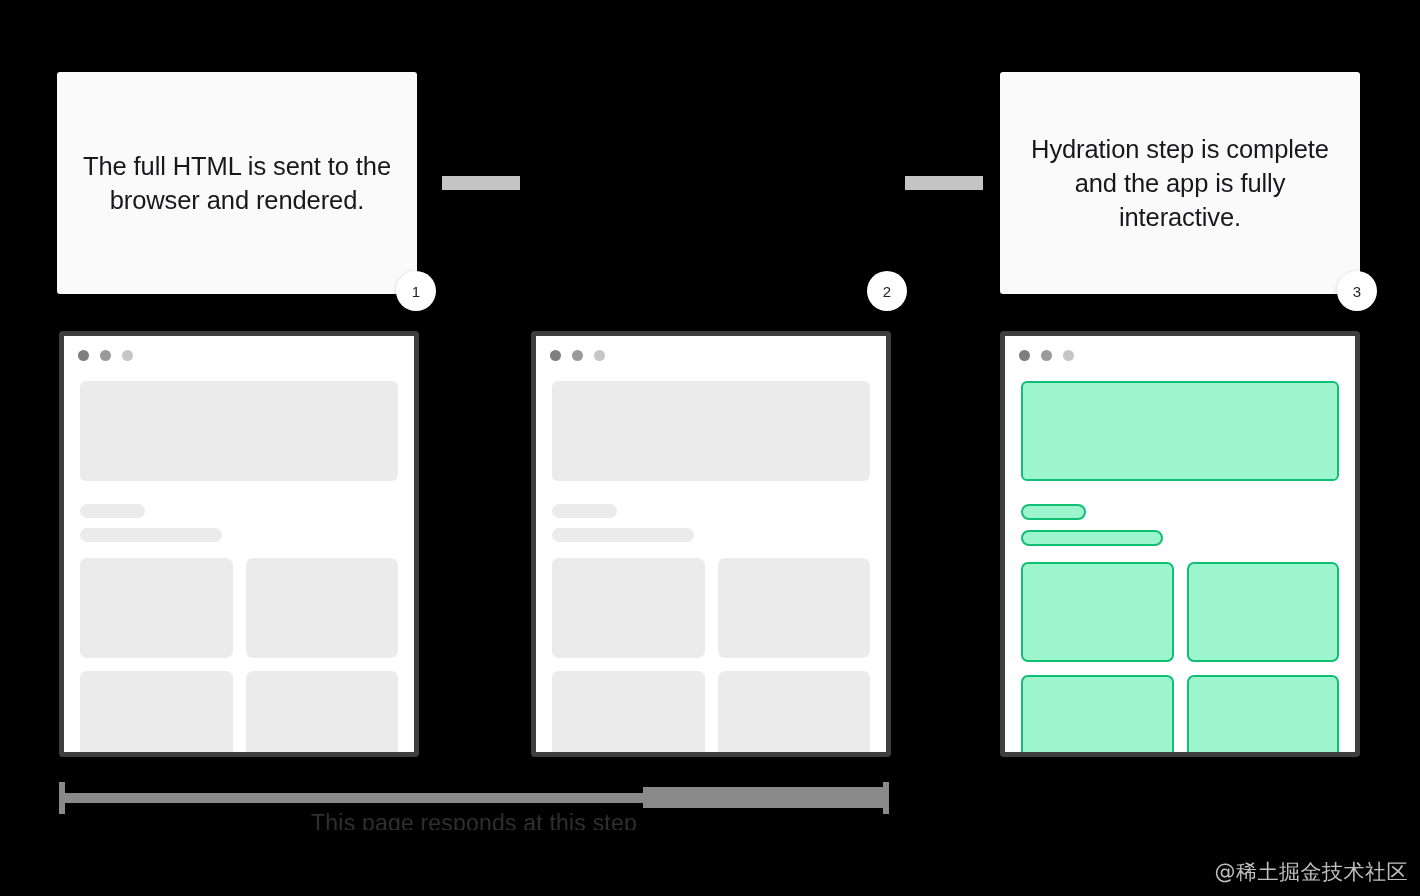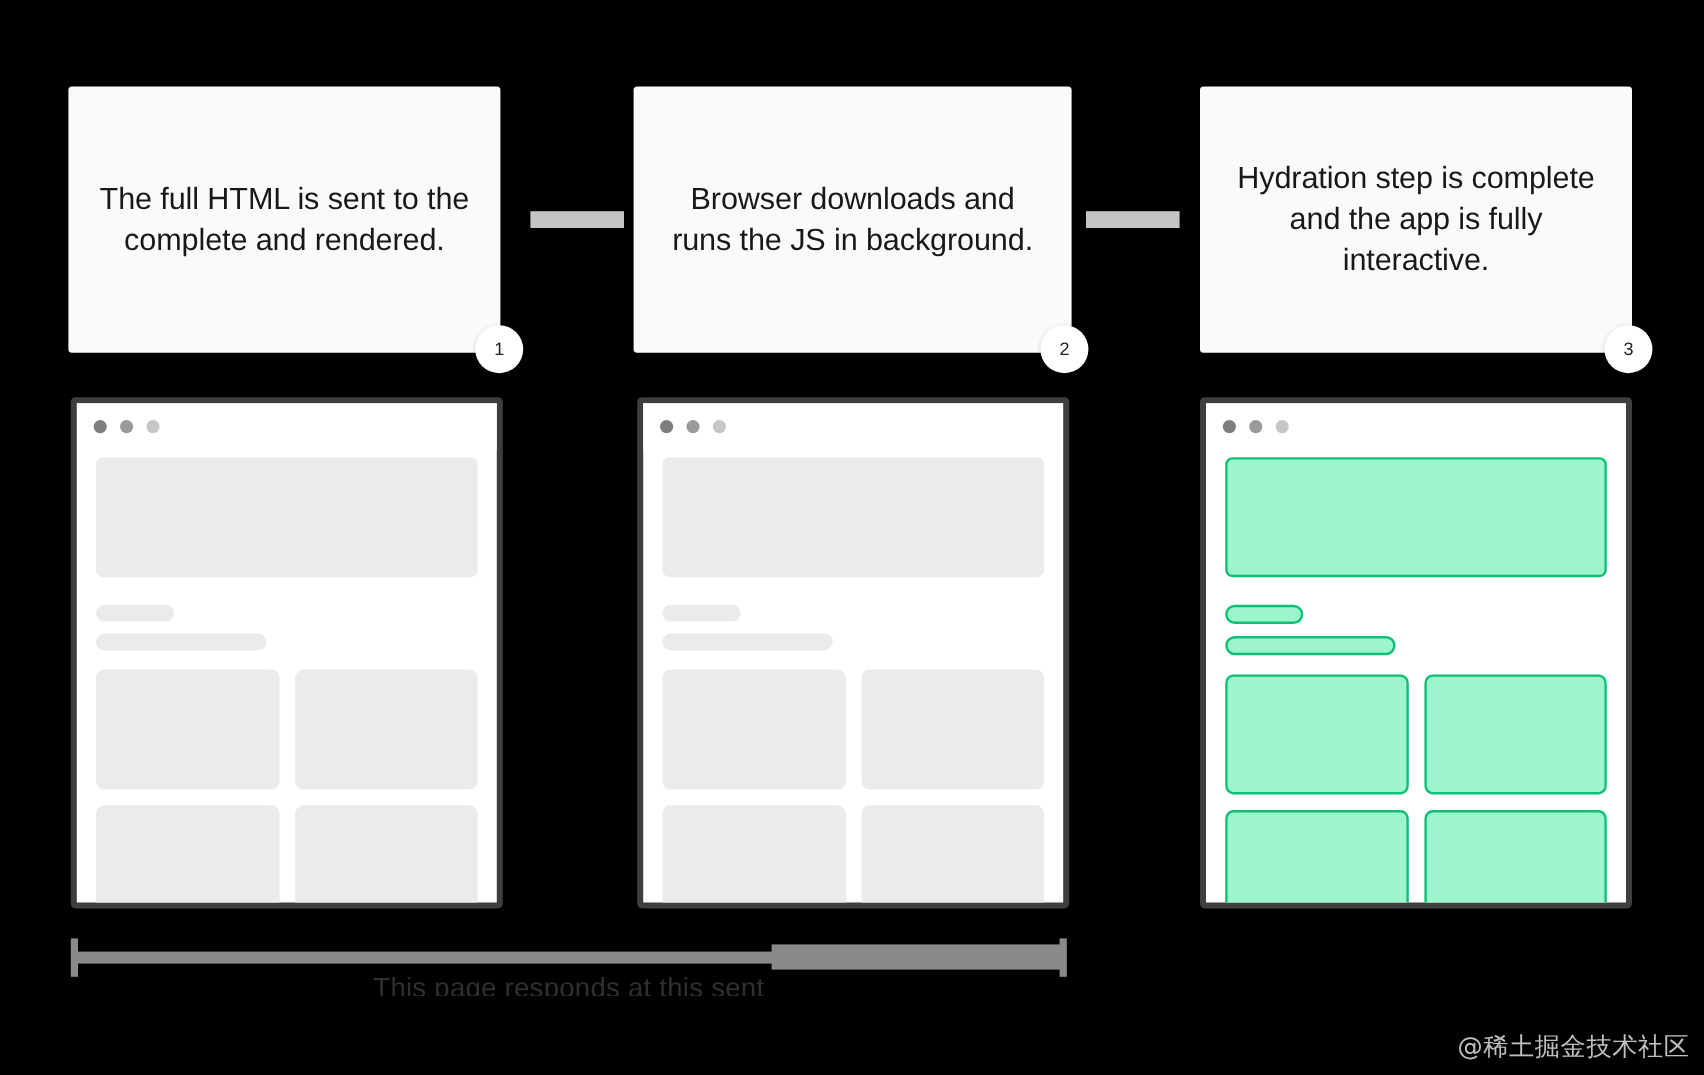--- a/index.html
+++ b/index.html
@@ -206,26 +206,23 @@
     font-family: "DejaVu Sans", sans-serif;
     letter-spacing: 0.5px;
   }
 </style>
 </head>
 <body>
 
 <div class="stage">
 
   <div class="step-card" id="card-1">
-    <div class="step-text">The full HTML is sent to the complete and rendered.</div>
-  </div>
-
-  <div class="step-card" id="card-2">
-    <div class="step-text">Browser downloads and runs the JS in background.</div>
-  </div>
+    <div class="step-text">The full HTML is sent to the browser and rendered.</div>
+  </div>
+
 
   <div class="step-card" id="card-3">
     <div class="step-text">Hydration step is complete and the app is fully interactive.</div>
   </div>
 
   <div class="connector" id="connector-1"></div>
   <div class="connector" id="connector-2"></div>
 
   <div class="step-badge" id="badge-1">1</div>
   <div class="step-badge" id="badge-2">2</div>
@@ -288,17 +285,17 @@
     </div>
   </div>
 
   <div class="timeline">
     <div class="tl-cap" id="tl-cap-left"></div>
     <div class="tl-bar-thin"></div>
     <div class="tl-bar-thick"></div>
     <div class="tl-cap" id="tl-cap-right"></div>
   </div>
 
-  <div class="timeline-caption">This page responds at this sent</div>
+  <div class="timeline-caption">This page responds at this step</div>
 
   <div class="watermark">@稀土掘金技术社区</div>
 
 </div>
 
 </body></html>

